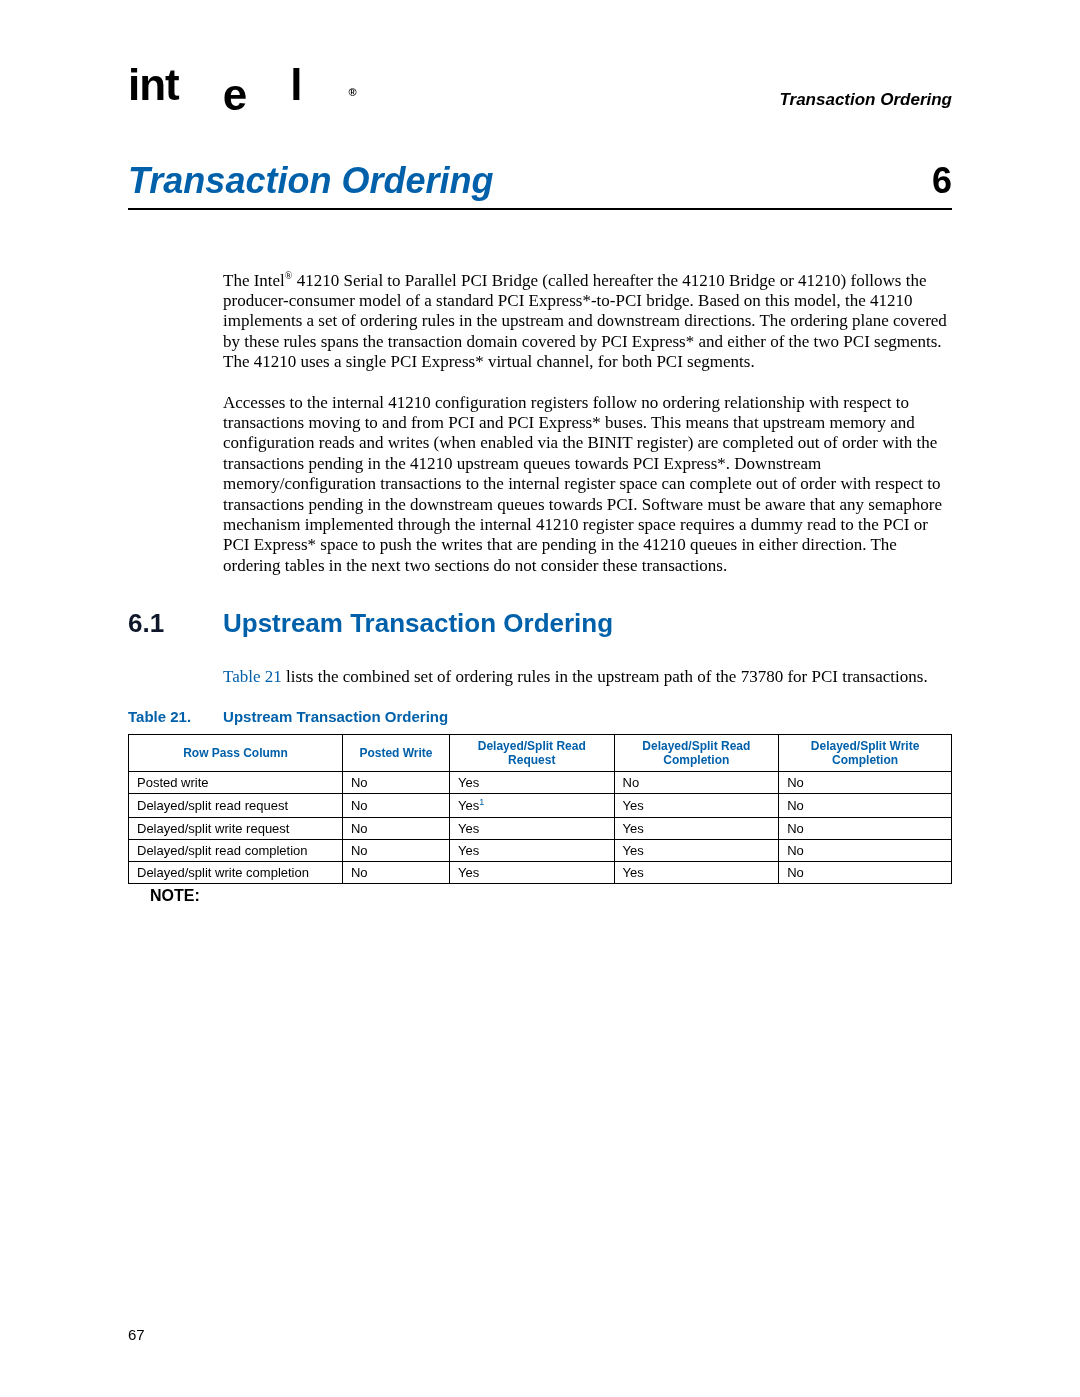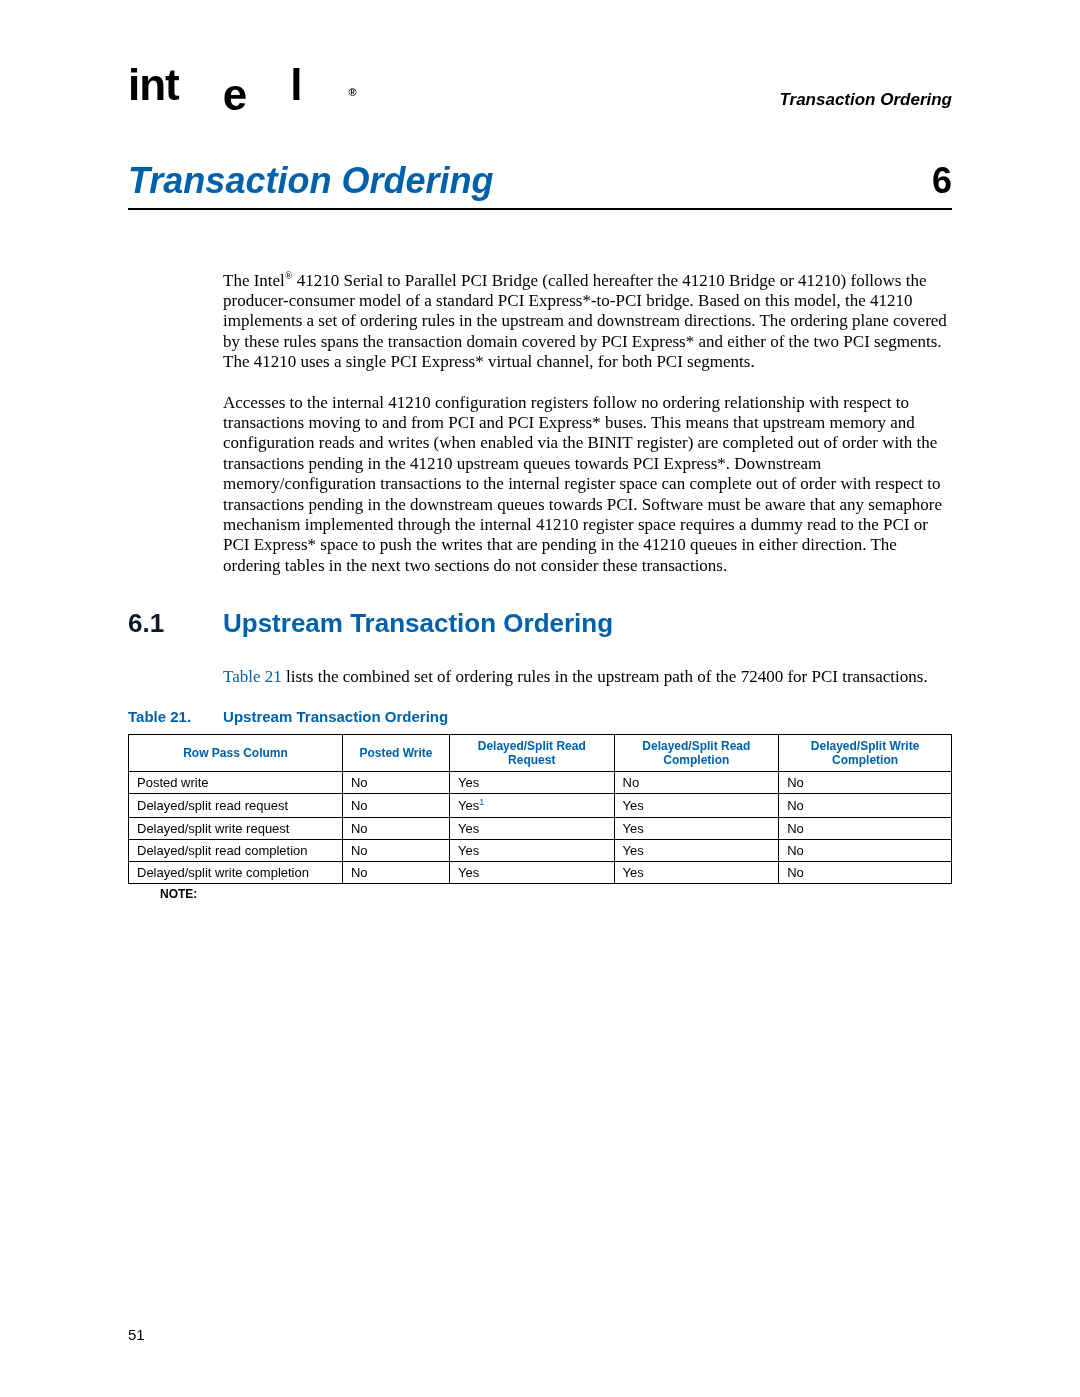--- a/index.html
+++ b/index.html
@@ -137,23 +137,23 @@
       font-size: 13px;
       padding: 3px 8px;
     }
     table.ordering td.rowhead {
       text-align: left;
     }
     .note-block {
       font-family: Arial, Helvetica, sans-serif;
     }
     .note-label {
-      font-size: 12px;
-      font-weight: bold;
-      margin-left: 24px;
+      font-size: 16px;
+      font-weight: bold;
+      margin-left: 14px;
       margin-top: 3px;
       padding-left: 8px;
     }
     .note-item {
       font-size: 13px;
       margin-left: 14px;
       margin-top: 2px;
     }
     .footnote-sup {
       color: #0060aa;
@@ -203,21 +203,21 @@
   </p>
 
   <p class="body-text">Accesses to the internal 41210 configuration registers follow no ordering relationship with respect to transactions moving to and from PCI and PCI Express* buses. This means that upstream memory and configuration reads and writes (when enabled via the BINIT register) are completed out of order with the transactions pending in the 41210 upstream queues towards PCI Express*. Downstream memory/configuration transactions to the internal register space can complete out of order with respect to transactions pending in the downstream queues towards PCI. Software must be aware that any semaphore mechanism implemented through the internal 41210 register space requires a dummy read to the PCI or PCI Express* space to push the writes that are pending in the 41210 queues in either direction. The ordering tables in the next two sections do not consider these transactions.</p>
 
   <div class="section-head">
     <div class="section-num">6.1</div>
     <div class="section-title">Upstream Transaction Ordering</div>
   </div>
 
   <p class="body-text">
-    <span class="table-ref">Table 21</span><span> lists the combined set of ordering rules in the upstream path of the 72400 for PCI transactions.</span>
+    <span class="table-ref">Table 21</span><span> lists the combined set of ordering rules in the upstream path of the 73780 for PCI transactions.</span>
   </p>
 
   <div class="table-caption-row">
     <span class="table-caption-label">Table 21.</span>
     <span class="table-caption-title">Upstream Transaction Ordering</span>
   </div>
 
   <table class="ordering">
     <thead>
       <tr>
@@ -265,15 +265,15 @@
           <td>No</td>
         </tr>
       </tbody>
   </table>
 
   <div class="note-block">
     <div class="note-label">NOTE:</div>
   </div>
 
   <div class="footer">
-    <div>51</div>
+    <div>67</div>
   </div>
 </div>
 
 </body></html>

